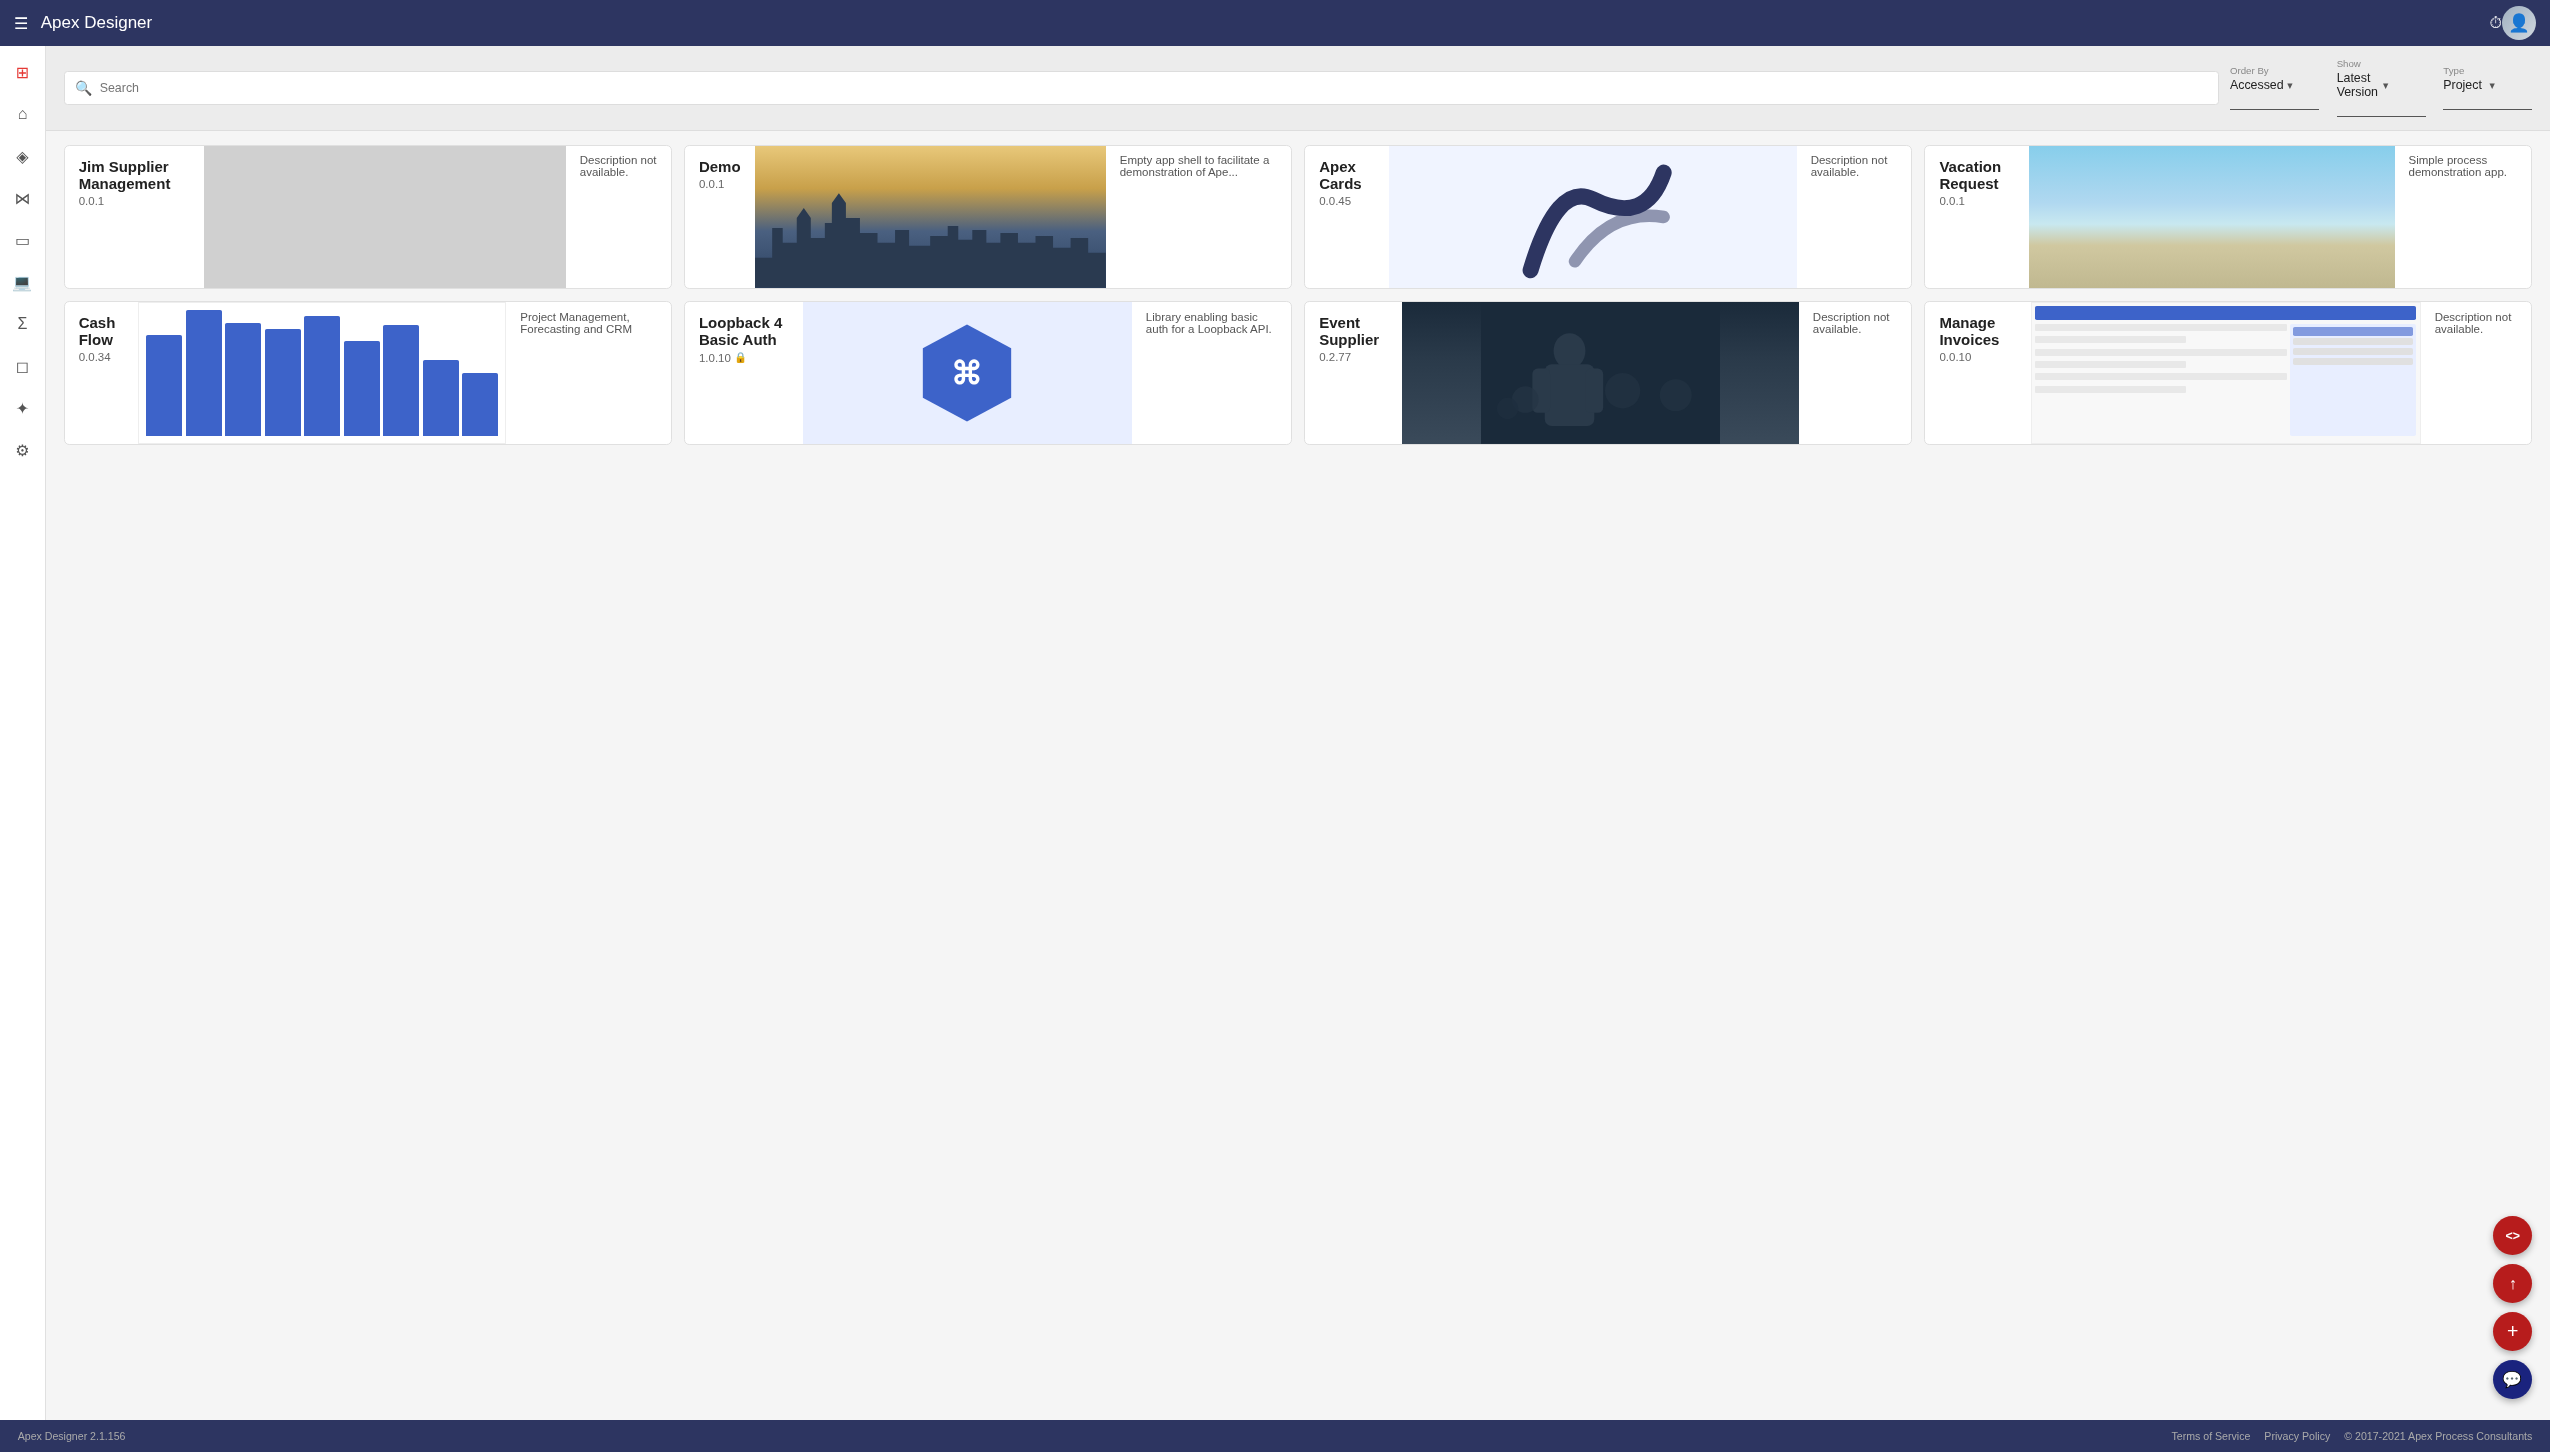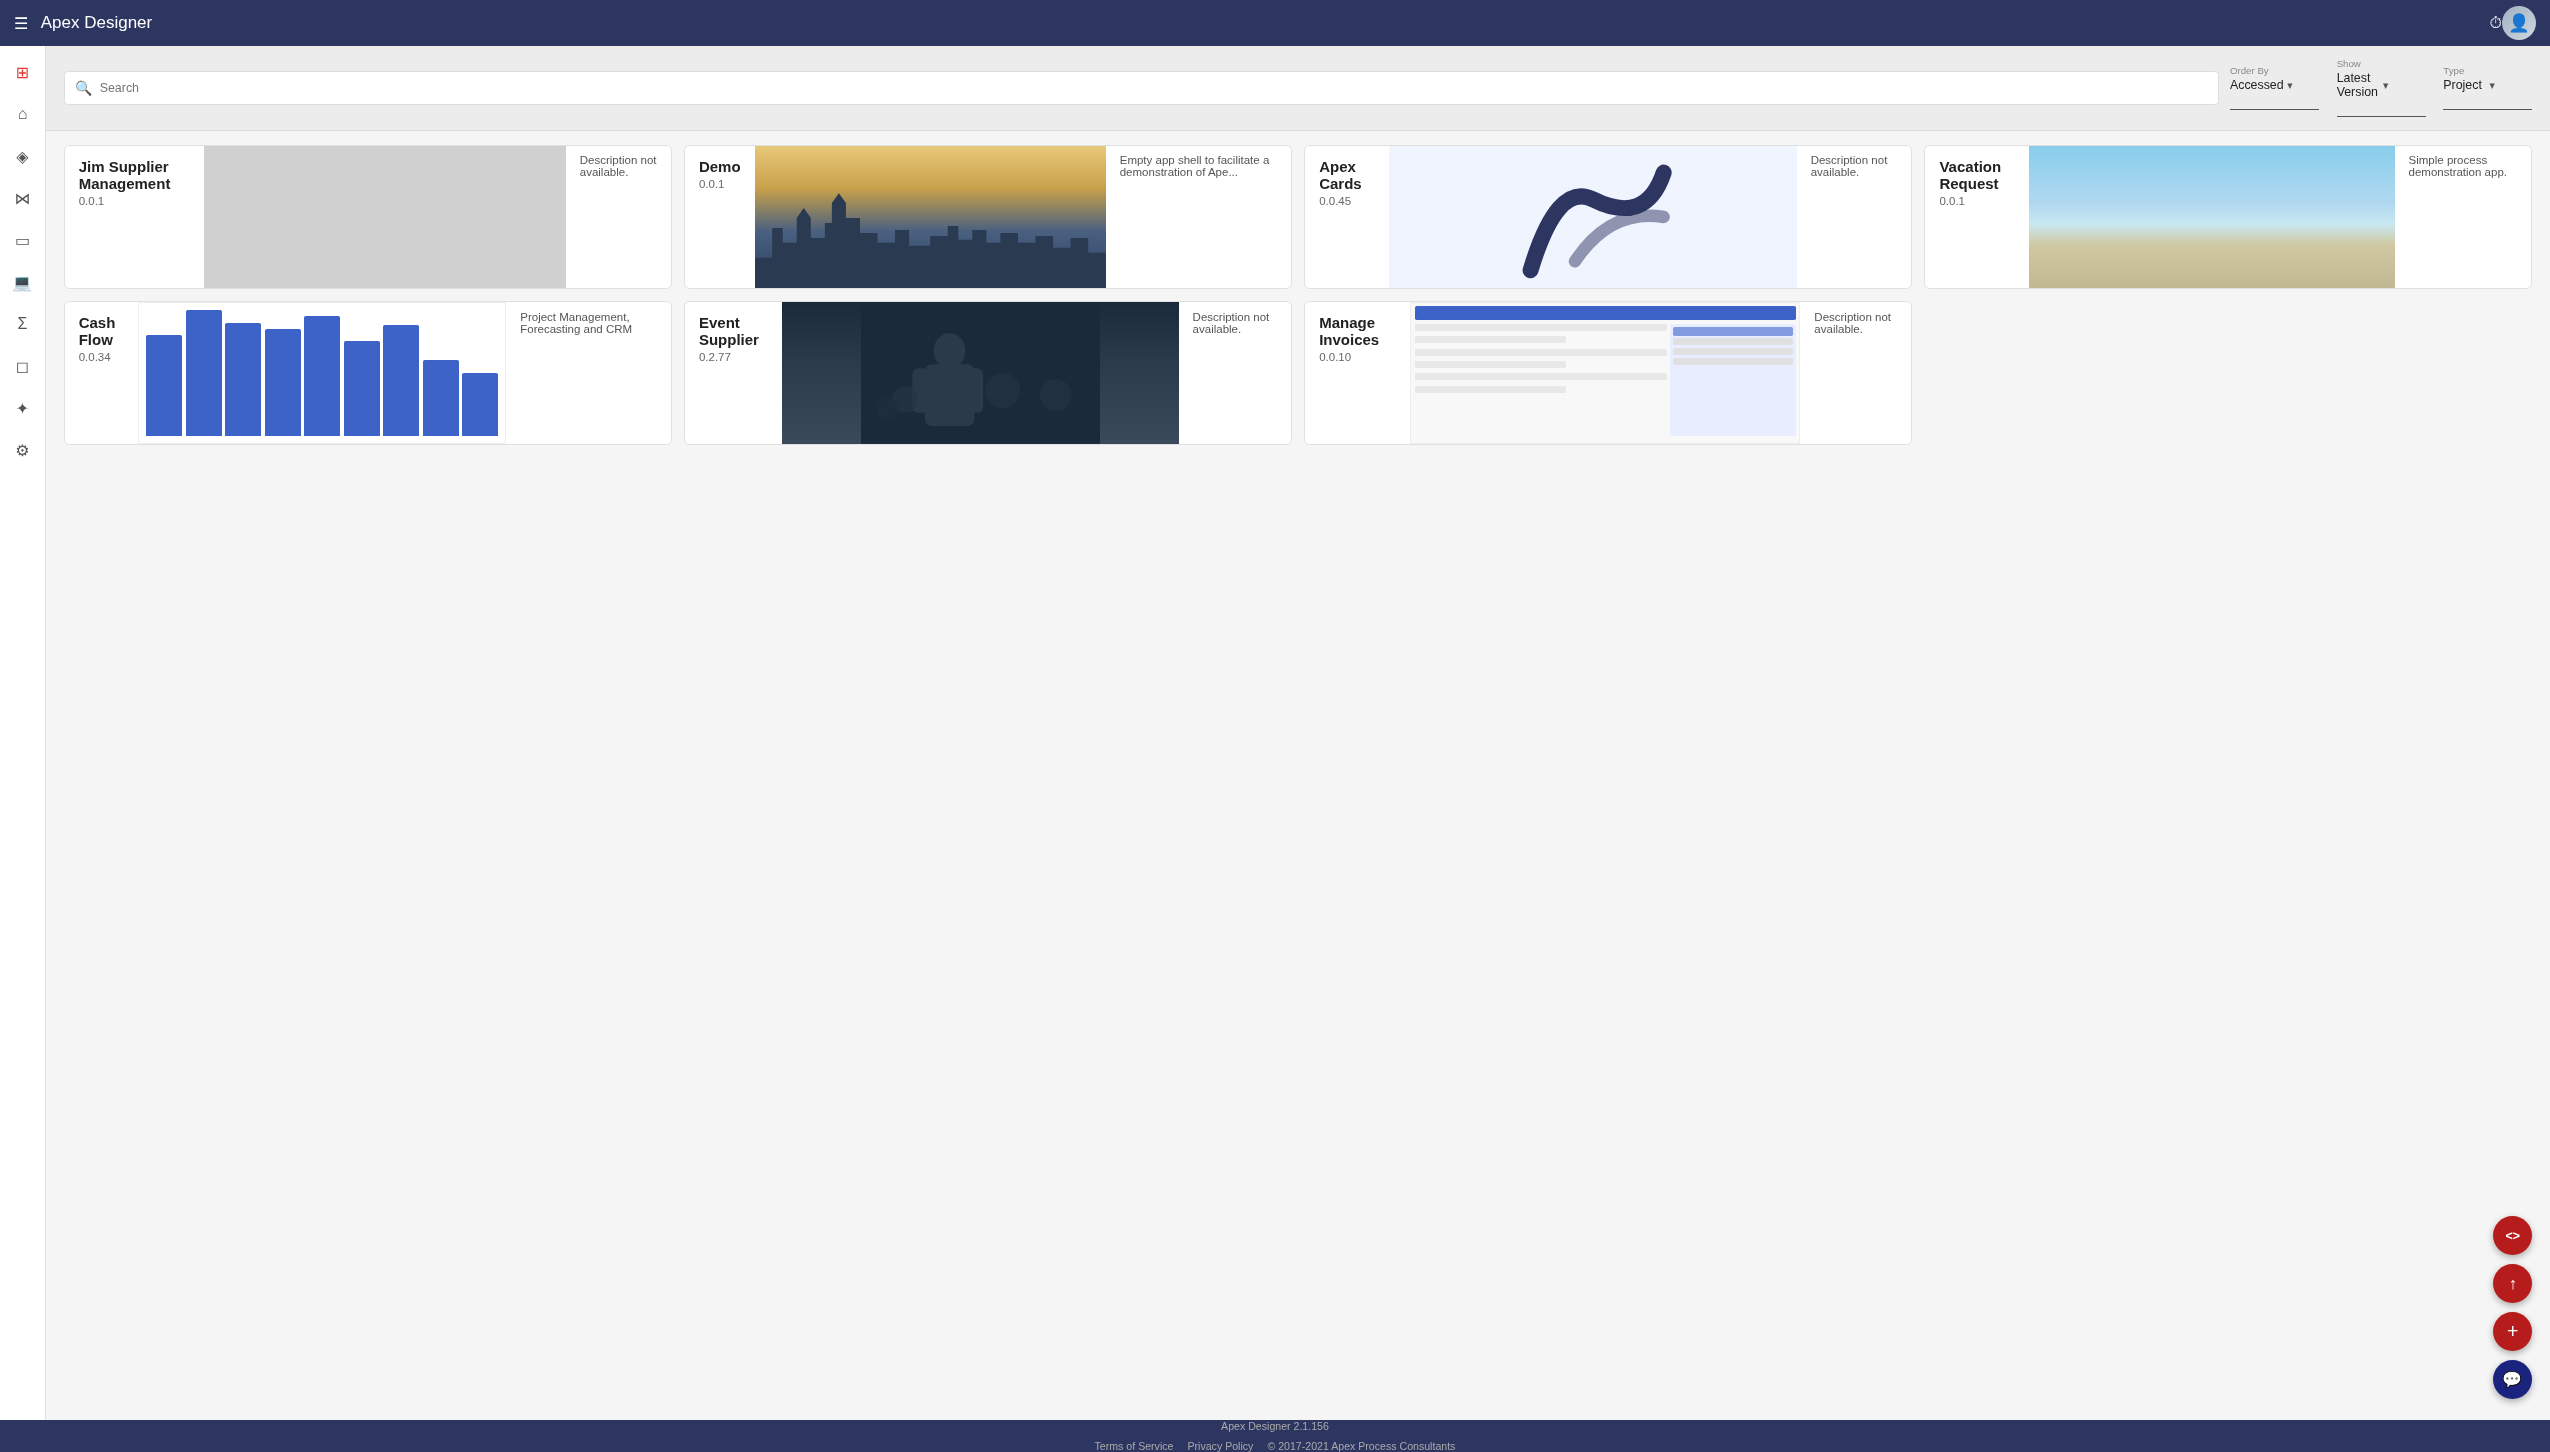--- a/index.html
+++ b/index.html
@@ -168,21 +168,20 @@
     .footer {
       background: #2d3561;
       color: #aaa;
       font-size: 10.6px;
       padding: 0 17.7px;
       height: 32px;
       display: flex;
       align-items: center;
       justify-content: space-between;
       flex-shrink: 0;
-      flex-direction: column;
     }
     .footer-links { display: flex; gap: 14px; }
     .footer-link { color: #aaa; text-decoration: none; cursor: pointer; }
 
     
     .apex-logo-svg { width: 100%; height: 100%; }
 
     
     .city-img {
       width: 100%; height: 100%;
@@ -393,20 +392,38 @@
             <div class="cashflow-bar" style="height: 95%;"></div>
             <div class="cashflow-bar" style="height: 75%;"></div>
             <div class="cashflow-bar" style="height: 88%;"></div>
             <div class="cashflow-bar" style="height: 60%;"></div>
             <div class="cashflow-bar" style="height: 50%;"></div>
           </div>
         </div>
         <div class="card-desc">Project Management, Forecasting and CRM</div>
       </div>
 
+      <div class="card">
+        <div class="card-header">
+          <div class="card-title">Loopback 4 Basic Auth</div>
+          <div class="card-version">
+            <span>1.0.10</span>
+            <span class="lock-icon">🔒</span>
+          </div>
+        </div>
+        <div class="card-image" style="background:#e8eeff; display:flex; align-items:center; justify-content:center;">
+          <div style="width:106px; height:106px; position:relative;">
+            <svg viewBox="0 0 120 120" width="106" height="106">
+              <polygon points="60,5 110,32 110,88 60,115 10,88 10,32" fill="#3d63c9"></polygon>
+              <text x="60" y="72" text-anchor="middle" fill="white" font-size="36" font-weight="900" font-family="Arial">⌘</text>
+            </svg>
+          </div>
+        </div>
+        <div class="card-desc">Library enabling basic auth for a Loopback API.</div>
+      </div>
 
       <div class="card">
         <div class="card-header">
           <div class="card-title">Event Supplier</div>
           <div class="card-version">
             <span>0.2.77</span>
           </div>
         </div>
         <div class="card-image">
           <div class="event-img">

